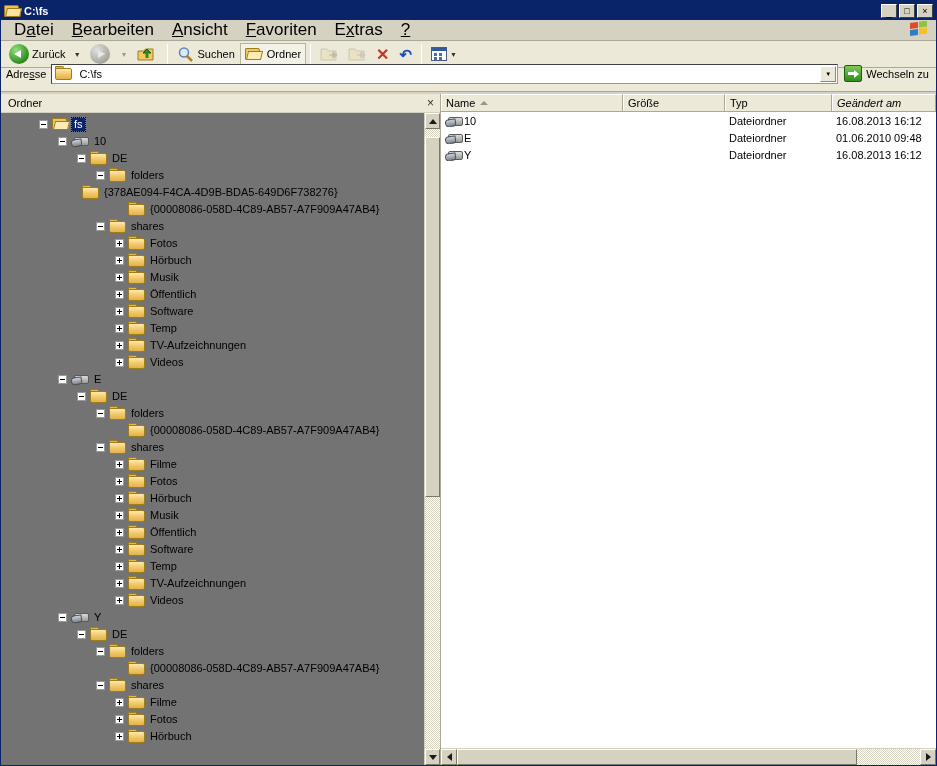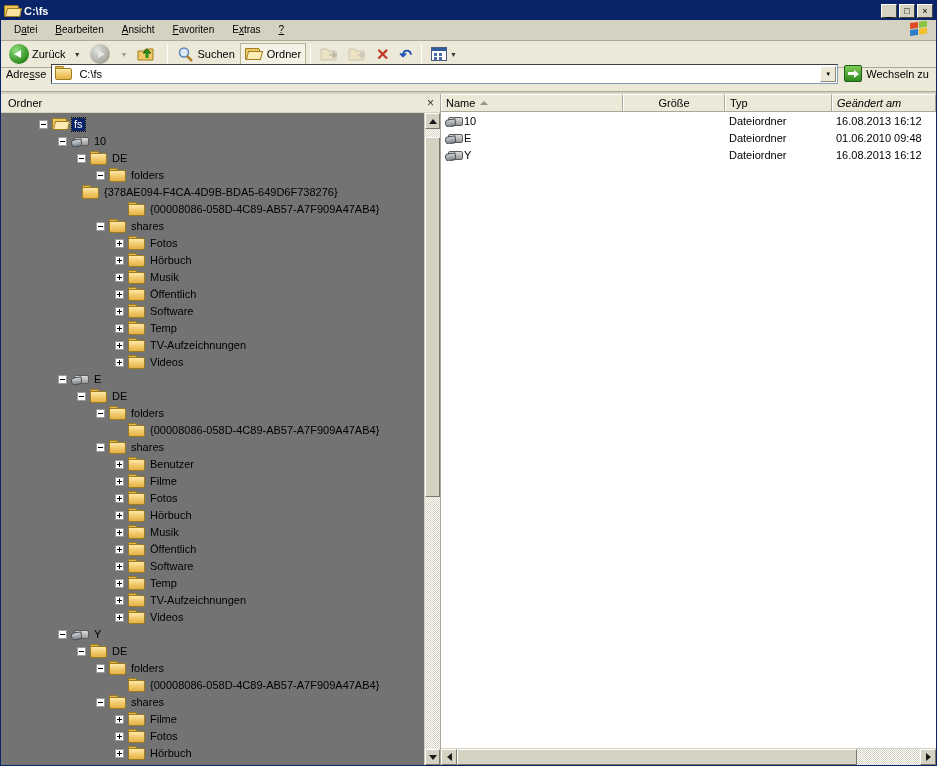--- a/index.html
+++ b/index.html
@@ -75,21 +75,21 @@
   #menubar {
     height: 21px;
     background: #d6d2c2;
     display: flex; align-items: center;
     border-bottom: 1px solid #aba899;
     padding-left: 4px;
     position: relative;
   }
   .menuitem {
     padding: 3px 9px 4px 9px;
-    font-size: 10px; color: #000;
+    font-size: 17px; color: #000;
     cursor: default; white-space: nowrap;
   }
   .menuitem u { text-decoration: underline; }
   #winflag {
     position: absolute; right: 4px; top: 1px;
     width: 26px; height: 19px;
   }
 
   
   #toolbar {
@@ -350,21 +350,21 @@
   .colh {
     background: #ece9d8;
     border-right: 1px solid #aba899;
     border-top: 1px solid #fff;
     border-left: 1px solid #fff;
     font-size: 11px; color: #000;
     display: flex; align-items: center;
     padding: 0 4px; cursor: default;
     position: relative; overflow: hidden;
   }
-  .colh.rightal { justify-content: center; }
+  .colh.rightal { justify-content: flex-start; }
   .sortasc {
     width: 0; height: 0; margin-left: 5px;
     border-style: solid; border-width: 0 4px 4px 4px;
     border-color: transparent transparent #9a9684 transparent;
   }
   #listrows { flex: 1 1 auto; position: relative; background: #fff; }
   .lrow {
     height: 17px; display: flex; align-items: center;
     font-size: 11px; color: #000; cursor: default;
   }
@@ -614,25 +614,20 @@
               <span class="tlabel">{00008086-058D-4C89-AB57-A7F909A47AB4}</span>
             </div>
             <div class="trow" style="padding-left: 95px;">
               <span class="tgl"></span>
               <span class="ico"><span class="f-closed"></span></span>
               <span class="tlabel">shares</span>
             </div>
             <div class="trow" style="padding-left: 114px;">
               <span class="tgl plus"></span>
               <span class="ico"><span class="f-closed"></span></span>
-              <span class="tlabel">Benutzer</span>
-            </div>
-            <div class="trow" style="padding-left: 114px;">
-              <span class="tgl plus"></span>
-              <span class="ico"><span class="f-closed"></span></span>
               <span class="tlabel">Filme</span>
             </div>
             <div class="trow" style="padding-left: 114px;">
               <span class="tgl plus"></span>
               <span class="ico"><span class="f-closed"></span></span>
               <span class="tlabel">Fotos</span>
             </div>
             <div class="trow" style="padding-left: 114px;">
               <span class="tgl plus"></span>
               <span class="ico"><span class="f-closed"></span></span>

